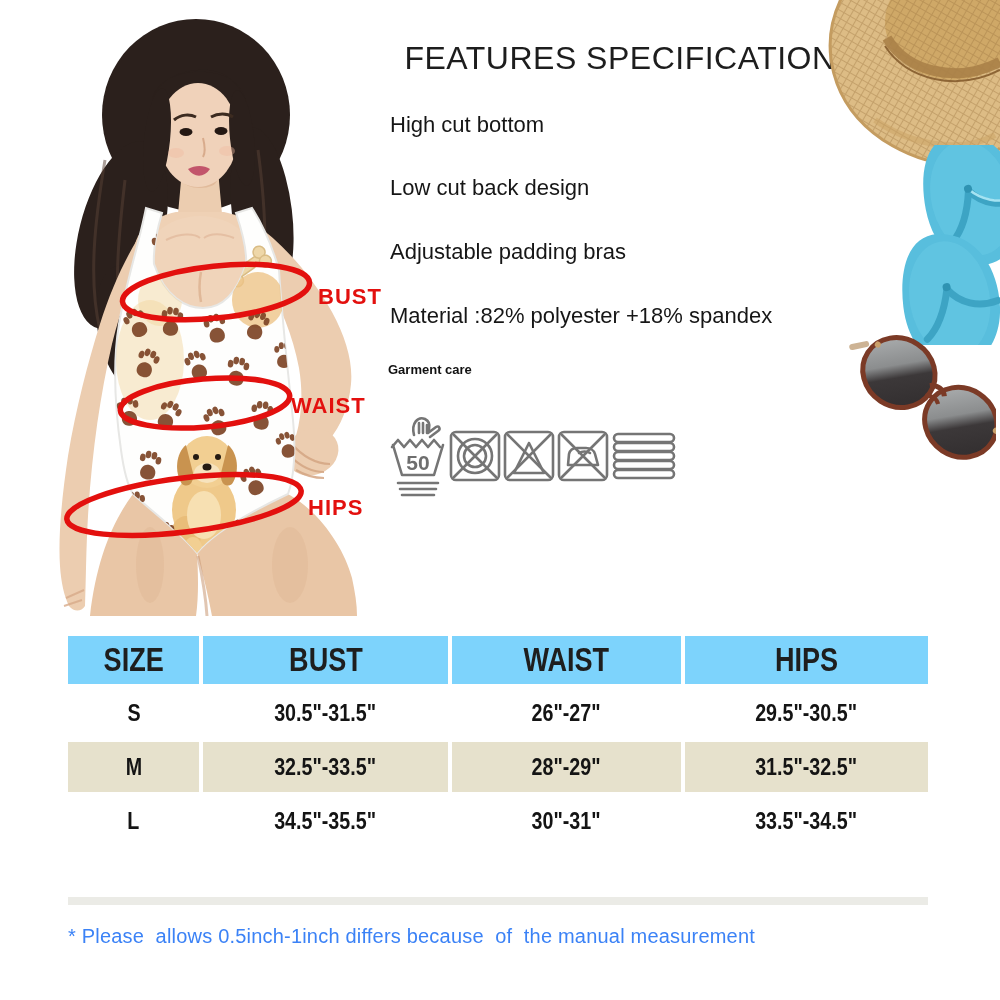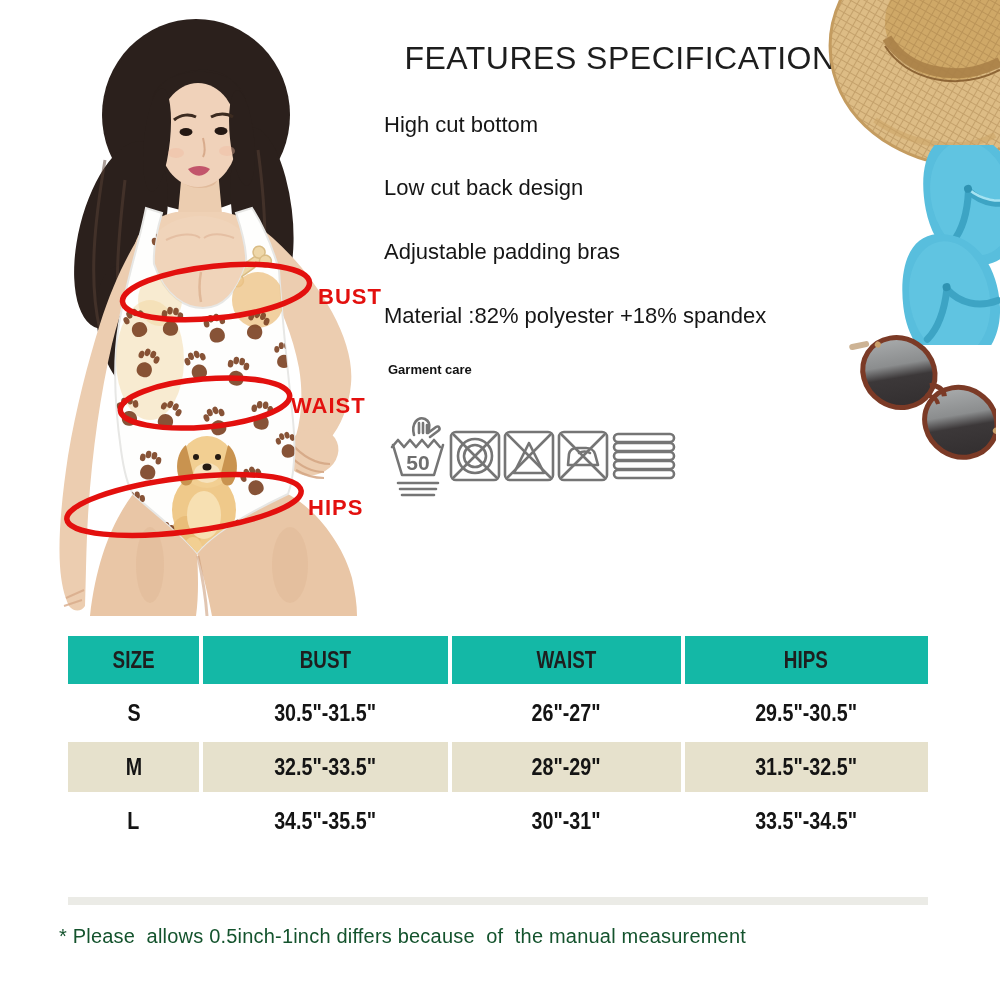--- a/index.html
+++ b/index.html
@@ -4,45 +4,45 @@
 <style>
   html,body{margin:0;padding:0;background:#fff;}
   .canvas{position:relative;width:1000px;height:1000px;background:#fff;overflow:hidden;
           font-family:"Liberation Sans",sans-serif;color:#1c1c1c;}
   svg{display:block;}
   .abs{position:absolute;}
 
   
   .features{position:absolute;left:380px;top:40px;width:480px;}
   .features h1{margin:0;font-size:32px;font-weight:500;letter-spacing:.5px;color:#1d1d1d;text-align:center;}
-  .feat-item{position:absolute;left:4px;font-size:22px;color:#161616;white-space:nowrap;}
+  .feat-item{position:absolute;left:10px;font-size:22px;color:#161616;white-space:nowrap;}
   .fi0{top:72px;} .fi1{top:135px;} .fi2{top:199px;} .fi3{top:263px;}
 
   .care{position:absolute;left:388px;top:362px;width:412px;}
   .care h2{margin:0;font-size:13px;font-weight:700;color:#111;}
   .care-row{position:absolute;top:46px;left:0;width:412px;height:96px;
             display:flex;align-items:center;justify-content:flex-start;}
 
   
   .mlabel{position:absolute;font-size:22px;font-weight:700;color:#e3100e;letter-spacing:1px;}
   .m-bust{left:318px;top:284px;}
   .m-waist{left:291px;top:393px;}
   .m-hips{left:308px;top:495px;}
 
   
   table.sizes{position:absolute;left:64px;top:632px;width:868px;
               border-collapse:separate;border-spacing:4px;table-layout:fixed;}
-  table.sizes th{background:#14b8a6;height:46px;font-size:23px;font-weight:600;color:#1e1e1e;}
+  table.sizes th{background:#7dd3fc;height:46px;font-size:33px;font-weight:600;color:#1e1e1e;}
   table.sizes td{height:48px;font-size:24px;font-weight:600;color:#141414;text-align:center;}
   tr.row-white td{background:#ffffff;}
   tr.row-beige td{background:#e6e1cc;}
   .cx{display:inline-block;transform:scaleX(.82);transform-origin:center;white-space:nowrap;}
   .tbl-bottom{position:absolute;left:68px;top:897px;width:860px;height:8px;background:#ebebe6;}
 
-  .footnote{position:absolute;left:59px;top:925px;font-size:20px;color:#14532d;
+  .footnote{position:absolute;left:68px;top:925px;font-size:20px;color:#3b82f6;
             white-space:pre-wrap;letter-spacing:.2px;}
 
   
   .ci{stroke:#757575;fill:none;stroke-width:2.6;stroke-linecap:round;stroke-linejoin:round;}
   .ci-txt{fill:#6e6e6e;font-weight:700;font-family:"Liberation Sans",sans-serif;}
 </style>
 </head>
 <body>
 
 <div class="canvas">

